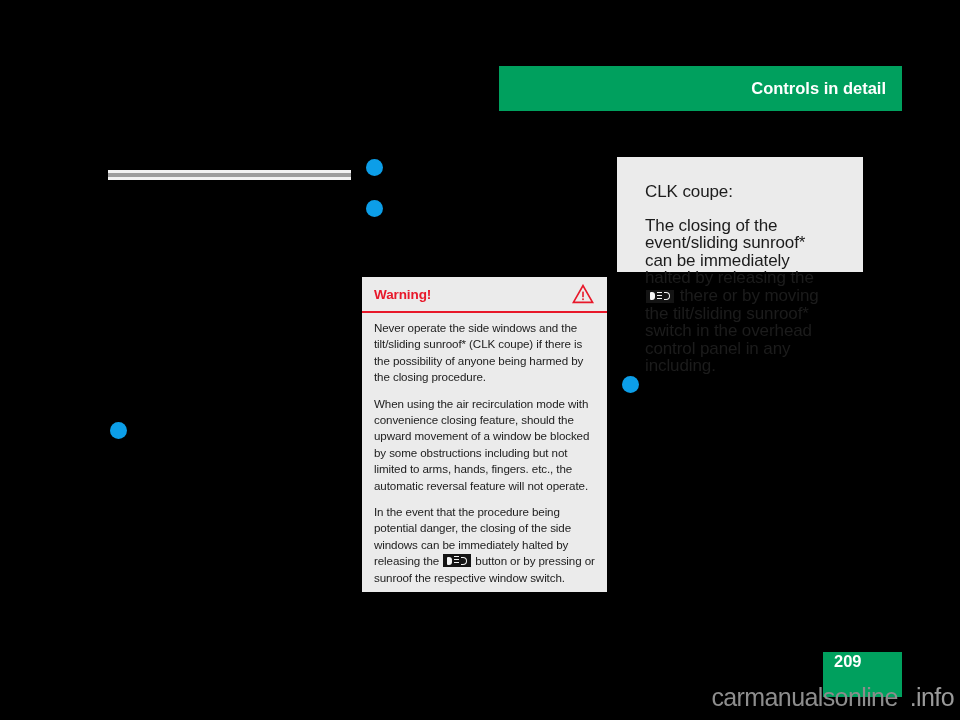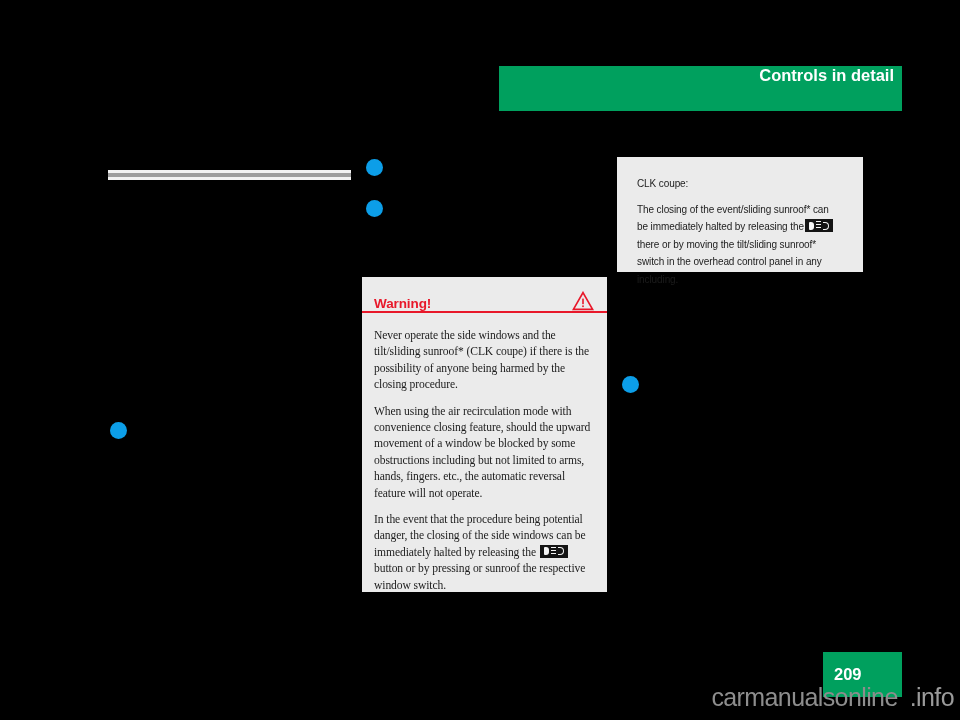--- a/index.html
+++ b/index.html
@@ -33,23 +33,24 @@
     height: 45px;
     background: #00a05e;
   }
   .header-title-wrap {
     position: absolute;
     left: 499px;
     top: 66px;
     width: 403px;
     height: 45px;
     display: flex;
+    align-items: center;
     justify-content: flex-end;
     box-sizing: border-box;
-    padding-right: 8px;
+    padding-right: 16px;
     pointer-events: none;
   }
   .header-title-text {
     color: #ffffff;
     font-size: 16.5px;
     font-weight: bold;
     white-space: nowrap;
   }
 
   
@@ -88,42 +89,42 @@
     position: absolute;
     left: 617px;
     top: 157px;
     width: 246px;
     height: 115px;
     background: #ebebeb;
     box-sizing: border-box;
     padding: 10px 14px 10px 12px;
   }
   .note-box p {
-    margin: 8px;
+    margin: 16px;
     color: #1c1c1c;
-    font-size: 10px;
+    font-size: 17px;
     line-height: 17.6px;
     letter-spacing: -0.1px;
   }
 
   
   .warning-box {
     position: absolute;
     left: 362px;
     top: 277px;
     width: 245px;
     height: 315px;
     background: #ebebeb;
     box-sizing: border-box;
   }
   .warning-head {
     position: relative;
     height: 34px;
     display: flex;
-    align-items: flex-end;
+    align-items: center;
     justify-content: space-between;
     padding: 0 13px 0 12px;
     box-sizing: border-box;
   }
   .warning-title {
     color: #e8182a;
     font-size: 13.5px;
     font-weight: bold;
     letter-spacing: -0.1px;
   }
@@ -132,26 +133,25 @@
     left: 0;
     top: 34px;
     width: 245px;
     height: 2px;
     background: #e8182a;
   }
   .warning-body {
     padding: 9px 12px 0 12px;
   }
   .warning-body p {
-    margin: 8px 0 10px 0;
+    margin: 0 0 10px 0;
     color: #1c1c1c;
     font-size: 11.6px;
     line-height: 16.4px;
     letter-spacing: -0.1px;
-    font-family: Liberation Serif, serif;
   }
   .warning-body p:last-child { margin-bottom: 0; }
 
   
   .btn-glyph {
     display: inline-block;
     width: 28px;
     height: 13px;
     background: #141414;
     vertical-align: -2px;
@@ -198,21 +198,20 @@
 
   
   .page-tab {
     position: absolute;
     left: 823px;
     top: 652px;
     width: 79px;
     height: 45px;
     background: #00a05e;
     display: flex;
-    align-items: center;
     box-sizing: border-box;
     padding-left: 11px;
   }
   .page-tab-num {
     color: #ffffff;
     font-size: 16.5px;
     font-weight: bold;
   }
 
   

